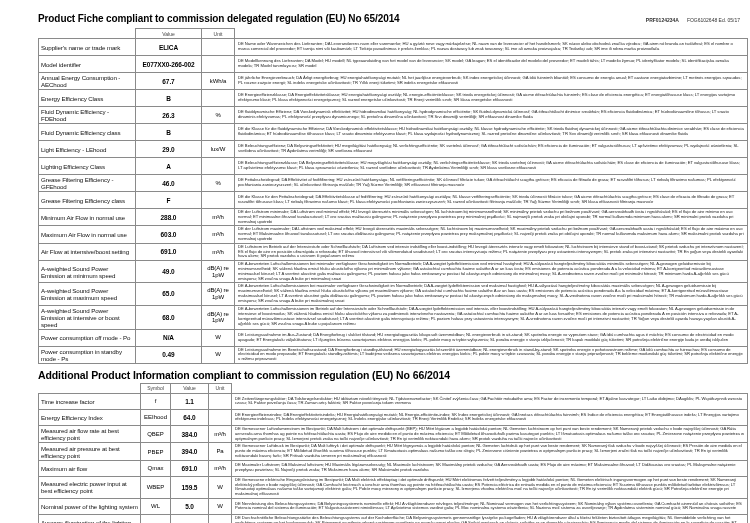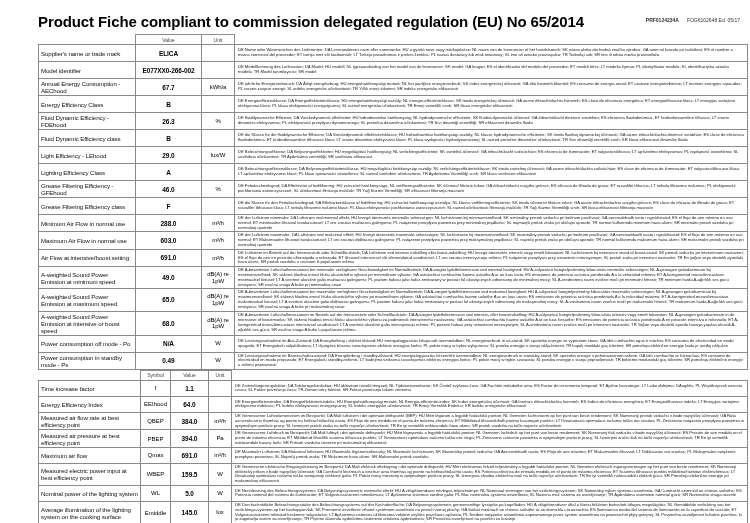--- a/index.html
+++ b/index.html
@@ -1,21 +1,21 @@
 <!DOCTYPE html>
 <html><head>
 <meta charset="utf-8">
 <style>
   html,body{margin:0;padding:0;}
   body{
     width:750px;height:523px;background:#ffffff;overflow:hidden;
     font-family:"Liberation Sans", sans-serif;color:#000;position:relative;
   }
   .page{padding:13px 2px 0 38px;position:relative;}
-  .doc-title{margin:0 0 4px 0;font-size:15px;font-weight:bold;letter-spacing:-0.1px;}
+  .doc-title{margin:0 0 4px 0;font-size:10px;font-weight:bold;letter-spacing:-0.1px;}
   .codes{position:absolute;top:17px;right:10px;font-size:5px;color:#333;white-space:nowrap;}
   .codes .c1{font-weight:bold;margin-right:8px;}
   table{border-collapse:collapse;table-layout:fixed;width:710px;}
   td{border:1px solid #8a8a8a;overflow:hidden;padding:1px 2px;vertical-align:middle;}
   tr{height:17px;}
   .t2 tr{height:16px;}
   tr.hdr{height:10px;}
   tr.hdr td{font-size:5px;color:#444;text-align:center;padding:0;}
   td.nb{border-left:none;border-top:none;border-right:none;border-bottom:none;}
   .col-label{font-size:6.2px;letter-spacing:-0.12px;color:#111;line-height:7px;}
@@ -156,20 +156,21 @@
         </tr>
         <tr>
           <td class="col-label">Power consumption in standby mode - Ps</td>
           <td class="col-value">0.49</td>
           <td class="col-unit">W</td>
           <td class="col-desc">DE Leistungsaufnahme im Bereitschaftszustand; DA Energiforbrug i standby-tilstand; HU energiafogyasztás készenléti üzemmódban; NL energieverbruik in stand-by-stand; SK spotreba energie v pohotovostnom režime; GA ídiú cumhachta ar fuireachas; ES consumo de electricidad en modo preparado; ET Energiakulu standby-režiimis; LT budėjimo veiksena suvartojamos elektros energijos kiekis; PL pobór mocy w trybie czuwania; SL poraba energije v stanju pripravljenosti; TR bekleme modundaki güç tüketimi; SR potrošnja električne energije u režimu pripravnosti</td>
         </tr>
       </tbody>
   </table>
 
+  <h2 class="sec2-title">Additional Product Information compliant to commission regulation (EU) No 66/2014</h2>
 
   <table class="t2">
     <colgroup>
       <col style="width:102px">
         <col style="width:30px">
         <col style="width:38px">
         <col style="width:23px">
         <col>
     </colgroup>
     <tbody>

